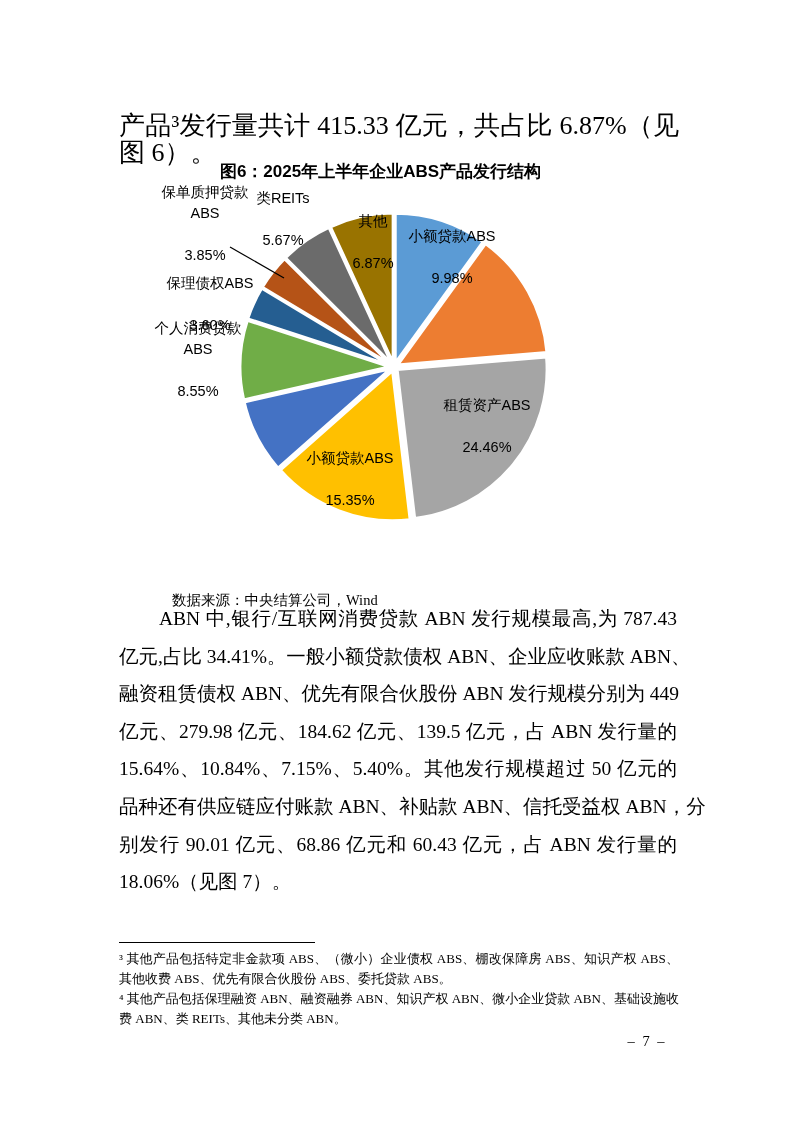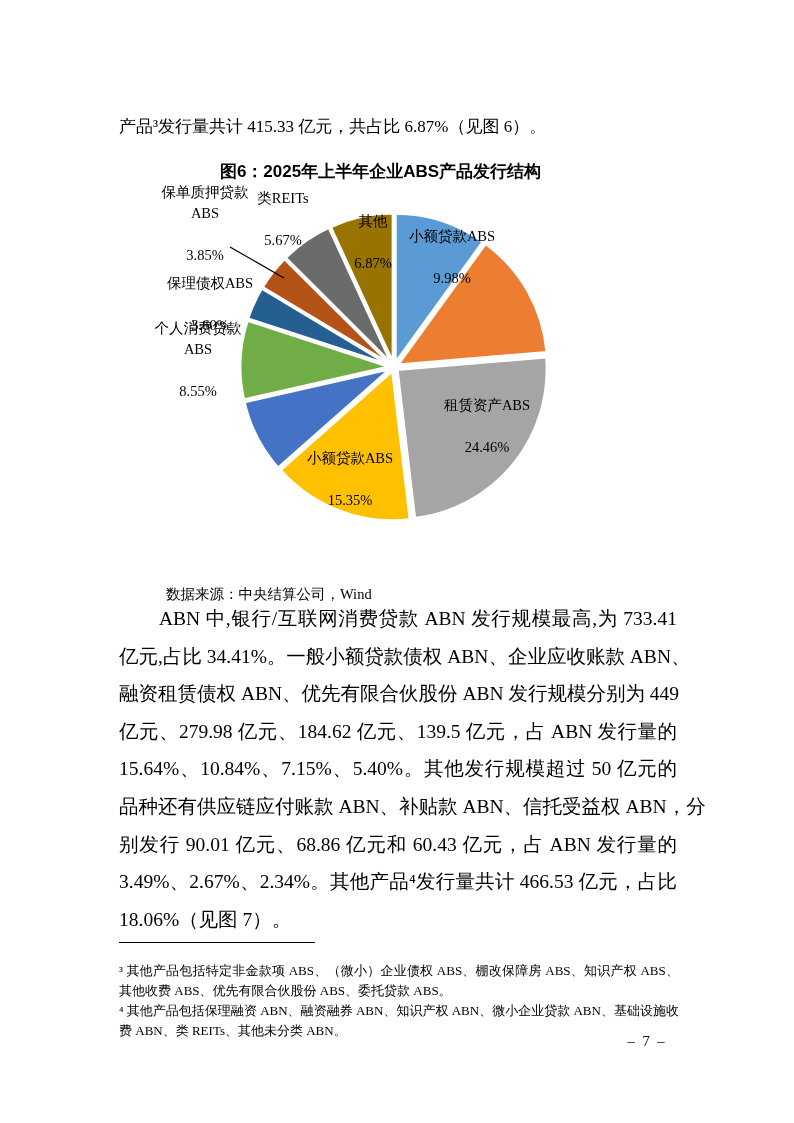--- a/index.html
+++ b/index.html
@@ -6,64 +6,64 @@
   .page{
     position:relative;
     width:794px;height:1123px;
     margin:0 auto;
     background:#ffffff;
     overflow:hidden;
     color:#000;
     font-family:"Liberation Serif","DejaVu Serif",serif;
   }
   .intro{
-    position:absolute;left:119px;top:96px;width:560px;
-    font-size:17px;line-height:27px;
+    position:absolute;left:119px;top:86px;width:560px;
+    font-size:26px;line-height:27px;
     text-align:justify;
   }
   .fig-title{
     position:absolute;left:0;top:148px;width:737px;margin:12px;
     text-align:center;
     font-size:17px;font-weight:bold;
     font-family:"Liberation Sans","DejaVu Sans",sans-serif;
   }
   .chart{
     position:absolute;left:0;top:185px;width:794px;height:378px;
   }
   .chart svg{position:absolute;left:0;top:0;}
   .plabel{
     position:absolute;
     transform:translate(-50%,-50%);
     text-align:center;
     font-size:14.5px;line-height:21px;
     white-space:pre-line;
-    font-family:Liberation Serif, serif;
+    font-family:Liberation Sans, sans-serif;
   }
   .source{
-    position:absolute;left:154px;top:572px;margin:12px;
+    position:absolute;left:154px;top:572px;margin:18px;
     font-size:14.5px;line-height:20px;
   }
   .body-text{
     position:absolute;left:119px;top:600px;width:558px;
   }
   .bline{
     height:37.6px;line-height:37.6px;
     font-size:19.5px;
     text-align:justify;text-align-last:justify;
     white-space:nowrap;
   }
   .bline.first{text-indent:40px;}
   .bline.last{text-align-last:left;}
   .fnsep{
     position:absolute;left:119px;top:942px;width:196px;height:0;
     border-top:1.6px solid #000;
   }
   .footnotes{
     position:absolute;left:119px;top:949px;width:560px;
-    font-size:13px;line-height:20px;margin-top:12px;
+    font-size:13px;line-height:20px;
   }
   .footnote{text-align:justify;margin:0 0 0 0;}
   .pageno{
     position:absolute;left:647px;top:1033px;
     transform:translateX(-50%);
     font-size:14.5px;letter-spacing:2px;
   }
 </style>
 </head>
 <body>
@@ -122,28 +122,27 @@
     </div>
     <div class="plabel" style="left:373px;top:57px">
       <div>其他</div>
       <div>6.87%</div>
     </div>
   </div>
 
   <p class="source">数据来源：中央结算公司，Wind</p>
 
   <div class="body-text" id="body-lines">
-      <div class="bline first">ABN 中,银行/互联网消费贷款 ABN 发行规模最高,为 733.41</div>
+      <div class="bline first">ABN 中,银行/互联网消费贷款 ABN 发行规模最高,为 787.43</div>
       <div class="bline">亿元,占比 34.41%。一般小额贷款债权 ABN、企业应收账款 ABN、</div>
       <div class="bline">融资租赁债权 ABN、优先有限合伙股份 ABN 发行规模分别为 449</div>
       <div class="bline">亿元、279.98 亿元、184.62 亿元、139.5 亿元，占 ABN 发行量的</div>
       <div class="bline">15.64%、10.84%、7.15%、5.40%。其他发行规模超过 50 亿元的</div>
       <div class="bline">品种还有供应链应付账款 ABN、补贴款 ABN、信托受益权 ABN，分</div>
       <div class="bline">别发行 90.01 亿元、68.86 亿元和 60.43 亿元，占 ABN 发行量的</div>
-      <div class="bline">3.49%、2.67%、2.34%。其他产品⁴发行量共计 466.53 亿元，占比</div>
       <div class="bline last">18.06%（见图 7）。</div>
     </div>
 
   <div class="fnsep"></div>
 
   <div class="footnotes" id="footnotes">
       <div class="footnote">³ 其他产品包括特定非金款项 ABS、（微小）企业债权 ABS、棚改保障房 ABS、知识产权 ABS、其他收费 ABS、优先有限合伙股份 ABS、委托贷款 ABS。</div>
       <div class="footnote">⁴ 其他产品包括保理融资 ABN、融资融券 ABN、知识产权 ABN、微小企业贷款 ABN、基础设施收费 ABN、类 REITs、其他未分类 ABN。</div>
     </div>
 

